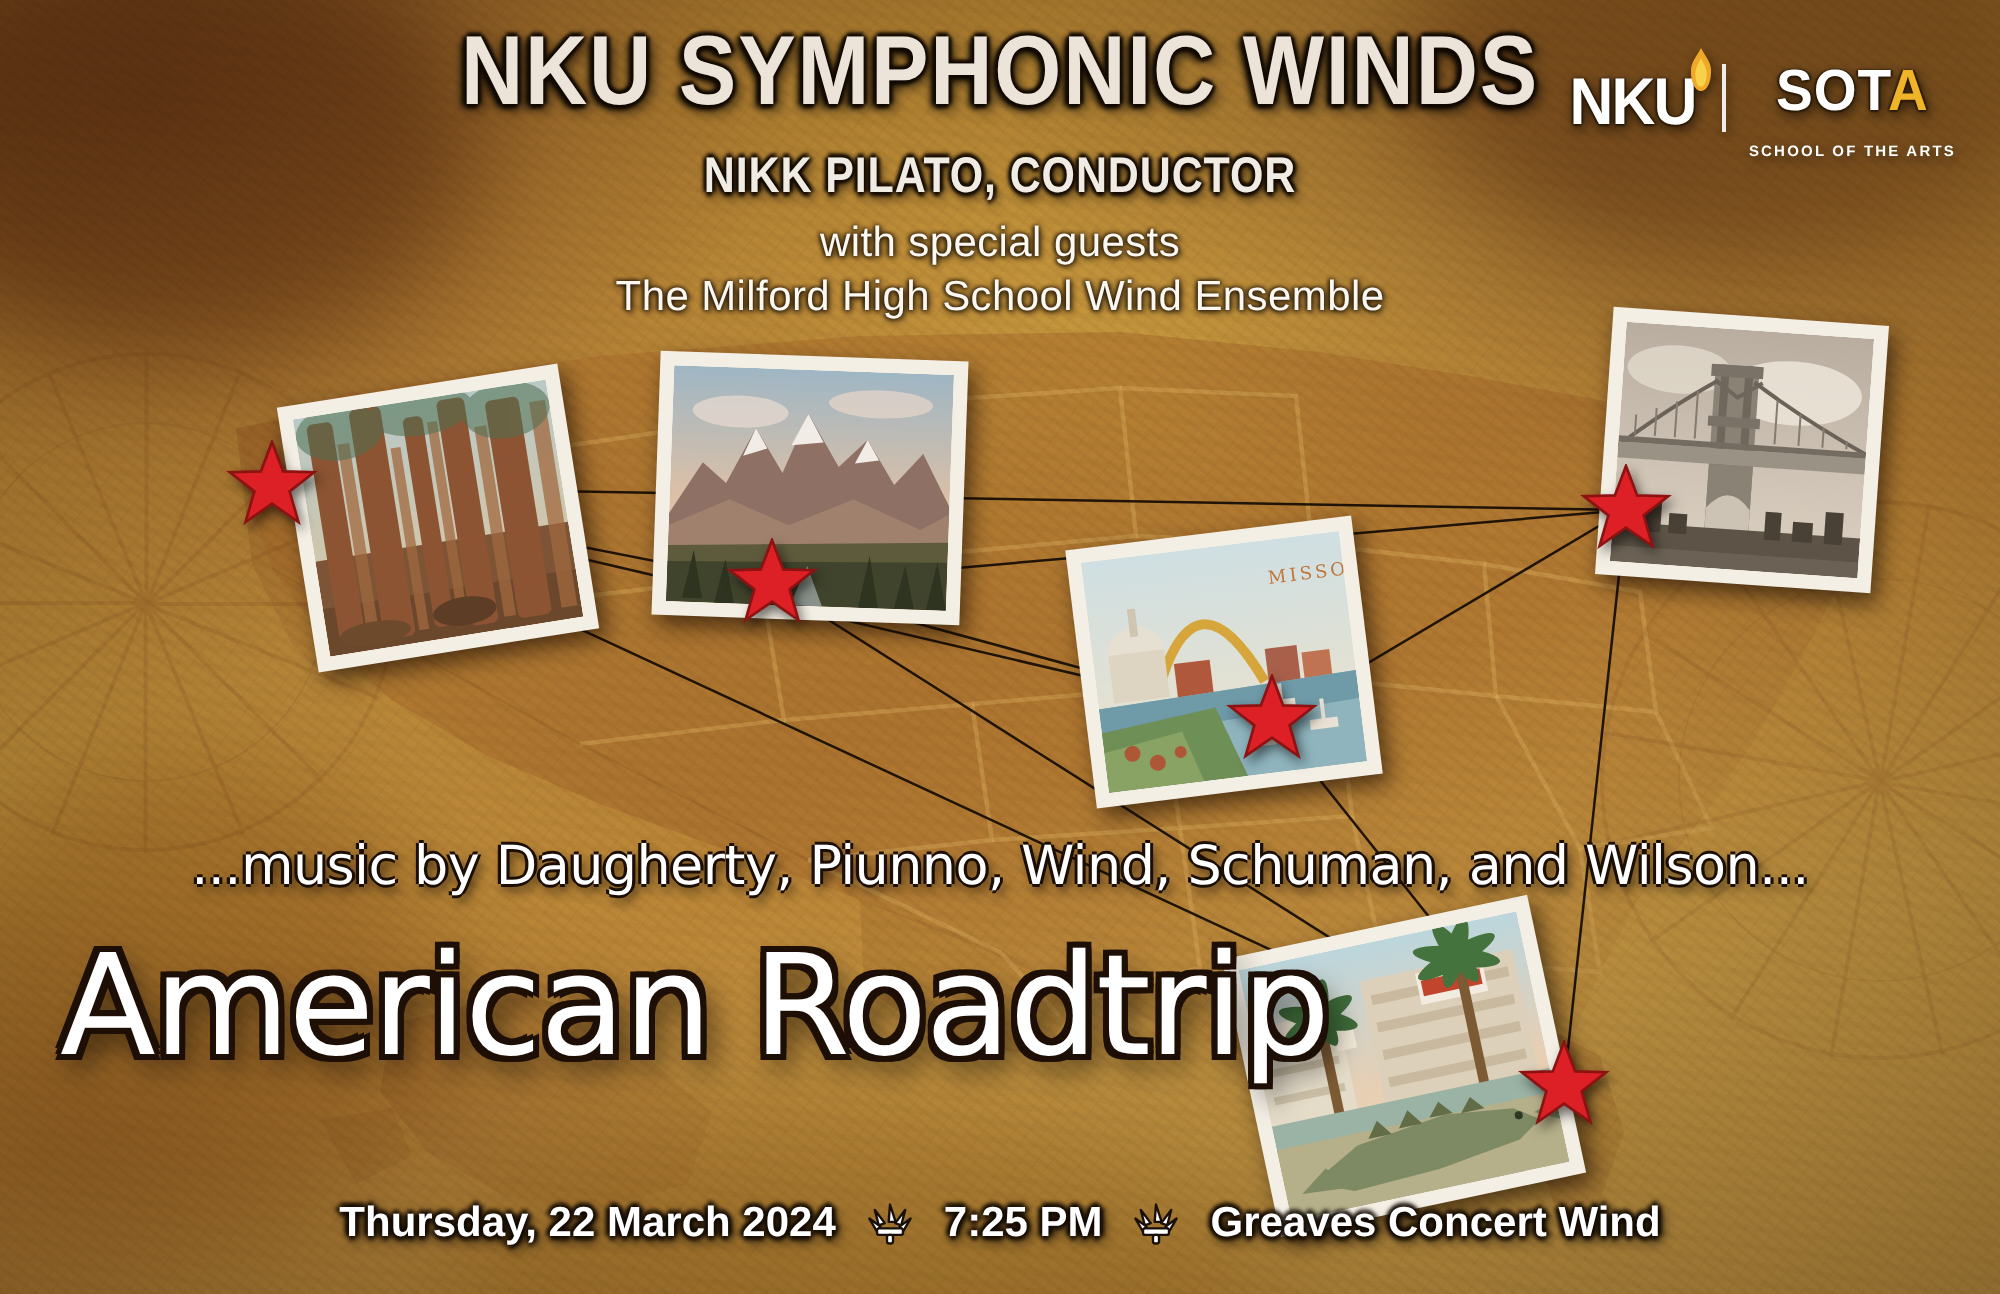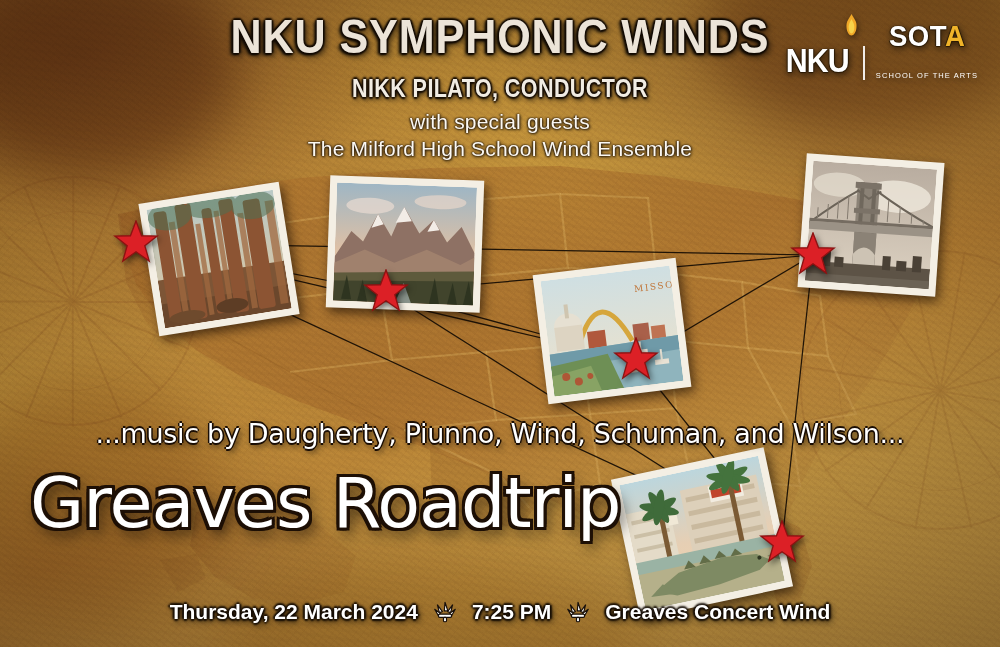--- a/index.html
+++ b/index.html
@@ -75,31 +75,31 @@
 
   .footer{position:absolute;left:0;right:0;bottom:22px;text-align:center;
     font-weight:700;font-size:26px;letter-spacing:.4px;color:#ffffff;
     display:flex;align-items:center;justify-content:center;gap:14px;
     text-shadow:-2px 0 2px #120a03,2px 0 2px #120a03,0 -2px 2px #120a03,0 2px 2px #120a03,
       2px 3px 6px rgba(0,0,0,.8);}
   .footer .sc{font-size:21px;letter-spacing:0;}
   .orn{display:inline-block;width:26px;height:26px;}
 
   
-  .logo{position:absolute;right:22px;top:22px;display:flex;align-items:flex-end;gap:11px;
+  .logo{position:absolute;right:22px;top:32px;display:flex;align-items:flex-start;gap:11px;
         filter:drop-shadow(1px 2px 3px rgba(0,0,0,.55));}
   .logo .nku{font-weight:700;font-size:33px;color:#fff;letter-spacing:-1px;
         transform:scaleX(.92);position:relative;
         text-shadow:-1px 0 1px #2a1a06,1px 0 1px #2a1a06,0 1px 1px #2a1a06;}
   .logo .bar{width:2px;height:34px;background:#fff;opacity:.9;}
   .logo .sotawrap{display:flex;flex-direction:column;align-items:center;line-height:1;}
   .logo .sota{font-weight:700;font-size:29px;color:#fff;letter-spacing:.5px;transform:scaleX(.95);
         text-shadow:-1px 0 1px #2a1a06,1px 0 1px #2a1a06,0 1px 1px #2a1a06;}
   .logo .sota .a{color:#f0b429;}
-  .logo .sotasub{font-weight:400;font-size:7.5px;color:#fff;letter-spacing:1.1px;margin-top:21px;}
+  .logo .sotasub{font-weight:700;font-size:7.5px;color:#fff;letter-spacing:1.1px;margin-top:11px;}
   .flame{position:absolute;top:-10px;left:45px;width:13px;height:22px;}
 
   
   .card{position:absolute;background:#f4efe4;padding:7px;
         box-shadow:3px 5px 11px rgba(20,8,0,.62);}
   .card .pic{width:100%;height:100%;overflow:hidden;position:relative;}
 
   
   .routes{position:absolute;inset:0;}
 </style>
@@ -461,21 +461,21 @@
       <use href="#starsym" x="759" y="520" width="46" height="46"></use>
     </g>
   </svg>
 
   <div class="title-main">NKU SYMPHONIC WINDS</div>
   <div class="title-sub">NIKK PILATO, CONDUCTOR</div>
   <div class="guest-a">with special guests</div>
   <div class="guest-b">The Milford High School Wind Ensemble</div>
 
   <div class="composers">...music by Daugherty, Piunno, Wind, Schuman, and Wilson...</div>
-  <div class="bigtitle">Greaves Roadtrip</div>
+  <div class="bigtitle">American Roadtrip</div>
 
   <div class="logo">
     <div class="nku">NKU</div>
     <svg class="flame" viewBox="0 0 13 22" style="left:62px;top:-8px;">
       <path d="M6.5,0 C9,5 12,7 11.5,13 C11.2,18.5 8.8,21.5 6.5,21.5
                C4.2,21.5 1.8,18.5 1.5,13 C1,7 4,5 6.5,0 Z" fill="#F0A828"></path>
       <path d="M6.5,5 C8,8.5 9.6,10 9.3,14 C9.1,17.4 8,19.4 6.5,19.4
                C5,19.4 3.9,17.4 3.7,14 C3.4,10 5,8.5 6.5,5 Z" fill="#F6D24A"></path>
     </svg>
     <div class="bar"></div>

